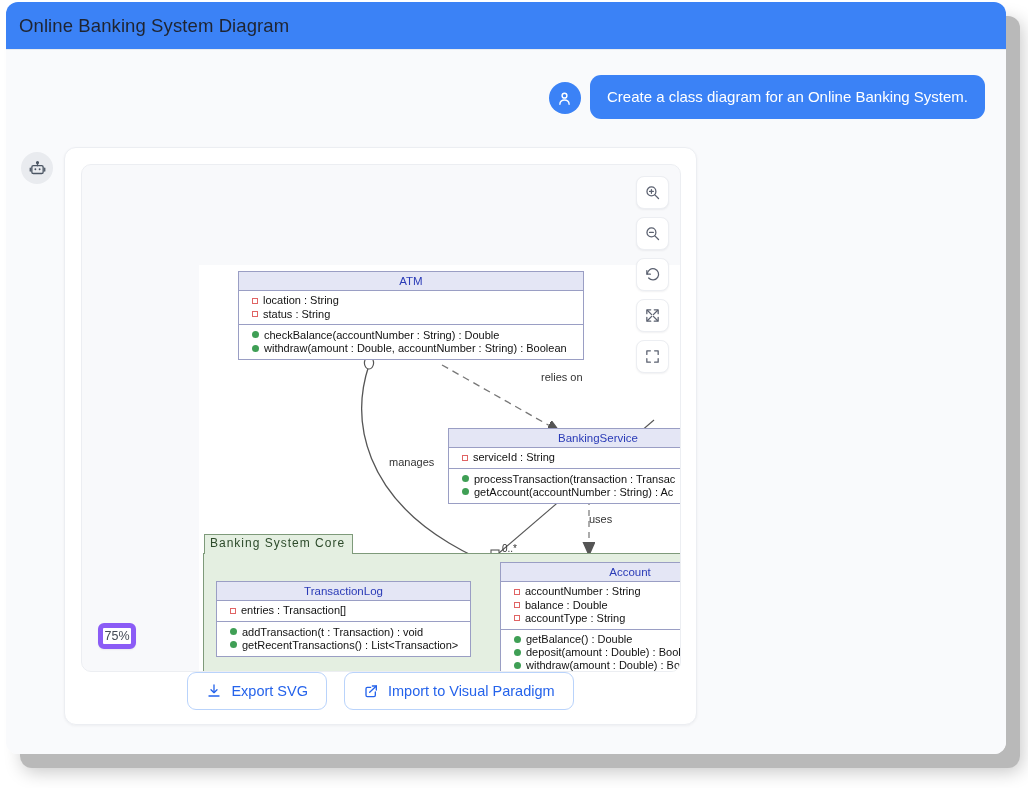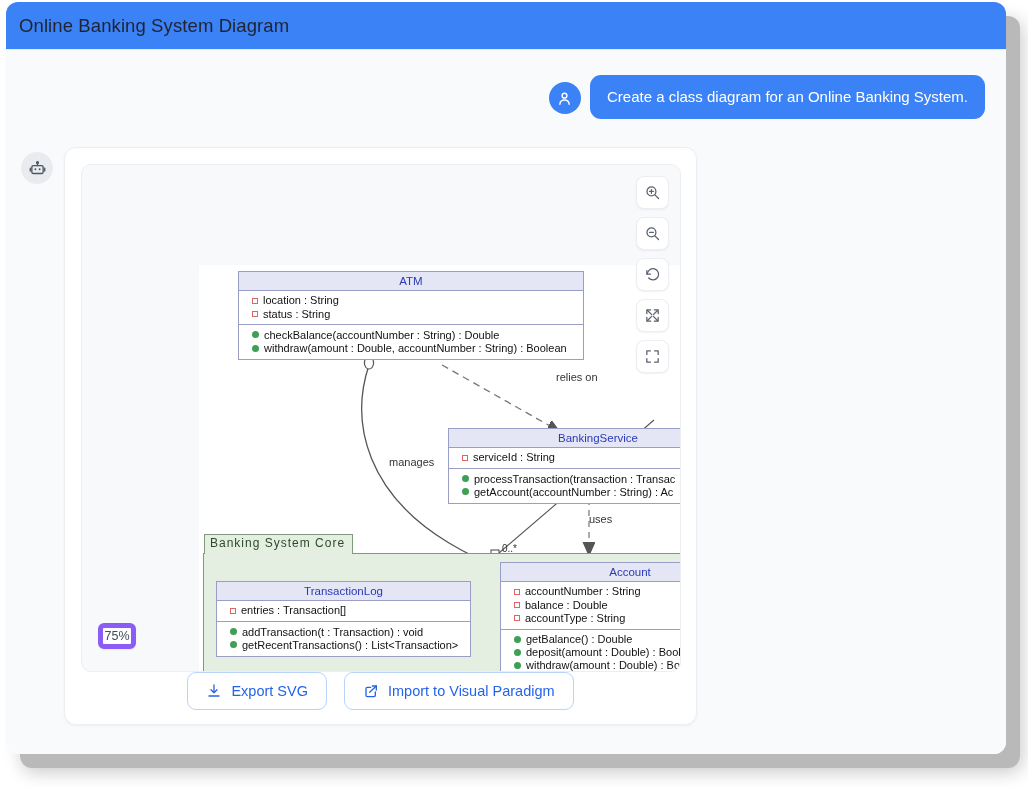--- a/index.html
+++ b/index.html
@@ -382,21 +382,21 @@
                     <span class="mk-method"></span>
                     <span>deposit(amount : Double) : Bool</span>
                   </div>
                   <div class="uml-row">
                     <span class="mk-method"></span>
                     <span>withdraw(amount : Double) : Bo</span>
                   </div>
                 </div>
               </div>
 
-              <div class="edge-label" style="left:327px; top:106px;padding-left:30px;">relies on</div>
+              <div class="edge-label" style="left:312px; top:106px;padding-left:30px;">relies on</div>
               <div class="edge-label" style="left:190px; top:191px;">manages</div>
               <div class="edge-label" style="left:390px; top:248px;">uses</div>
               <div class="edge-label" style="left:303px; top:278px; font-size:10px;">0..*</div>
             </div>
           </div>
 
           <div id="canvas-toolbar">
             <div class="tool-btn">
               <svg width="17" height="17" viewBox="0 0 24 24" fill="none" stroke="#5b6170" stroke-width="1.8" stroke-linecap="round">
                 <circle cx="10.5" cy="10.5" r="6.3"></circle>

